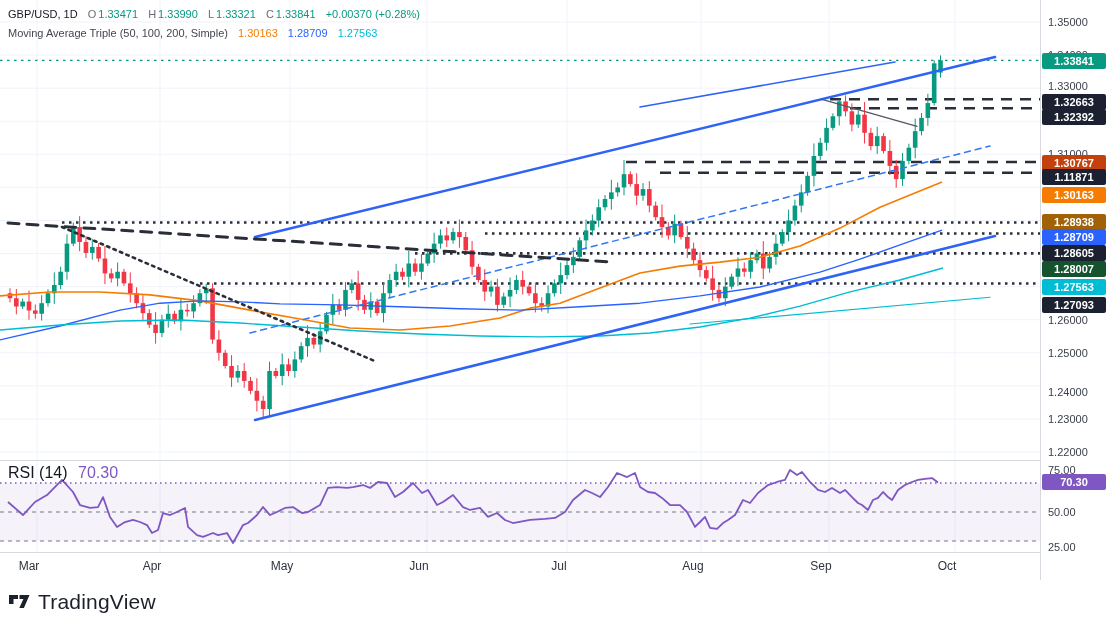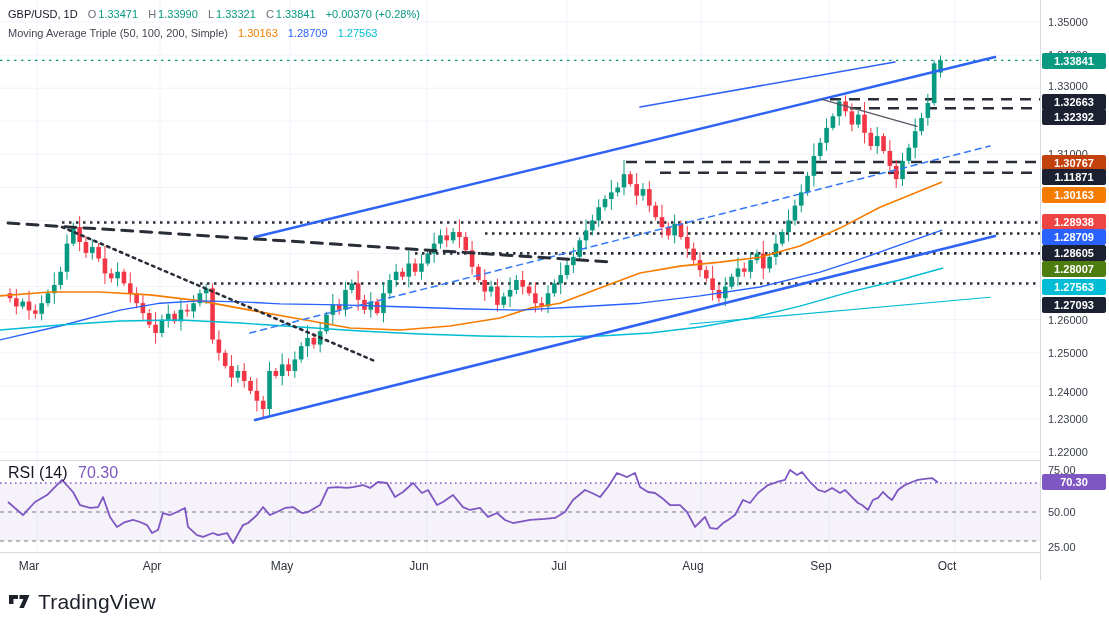--- a/index.html
+++ b/index.html
@@ -416,24 +416,24 @@
       <div class="tick" style="top: 452px;">1.22000</div>
       <div class="tick" style="top: 470px;">75.00</div>
       <div class="tick" style="top: 512px;">50.00</div>
       <div class="tick" style="top: 547px;">25.00</div>
       <div class="chip" style="top: 61px; background: rgb(8, 153, 129);">1.33841</div>
       <div class="chip" style="top: 102px; background: rgb(27, 33, 48);">1.32663</div>
       <div class="chip" style="top: 117px; background: rgb(27, 33, 48);">1.32392</div>
       <div class="chip" style="top: 163px; background: #c2410c;">1.30767</div>
       <div class="chip" style="top: 177px; background: rgb(27, 33, 48);">1.11871</div>
       <div class="chip" style="top: 195px; background: rgb(245, 124, 0);">1.30163</div>
-      <div class="chip" style="top: 222px; background: #ef4444;">1.28938</div>
+      <div class="chip" style="top: 222px; background: #a16207;">1.28938</div>
       <div class="chip" style="top: 237px; background: rgb(41, 98, 255);">1.28709</div>
       <div class="chip" style="top: 253px; background: rgb(27, 33, 48);">1.28605</div>
-      <div class="chip" style="top: 269px; background: #4d7c0f;">1.28007</div>
+      <div class="chip" style="top: 269px; background: #14532d;">1.28007</div>
       <div class="chip" style="top: 287px; background: rgb(0, 188, 212);">1.27563</div>
       <div class="chip" style="top: 305px; background: rgb(27, 33, 48);">1.27093</div>
       <div class="chip" style="top: 482px; background: rgb(126, 87, 194);">70.30</div>
     </div>
 
   <div id="time-axis">
       <div class="month" style="left: 29px;">Mar</div>
       <div class="month" style="left: 152px;">Apr</div>
       <div class="month" style="left: 282px;">May</div>
       <div class="month" style="left: 419px;">Jun</div>

